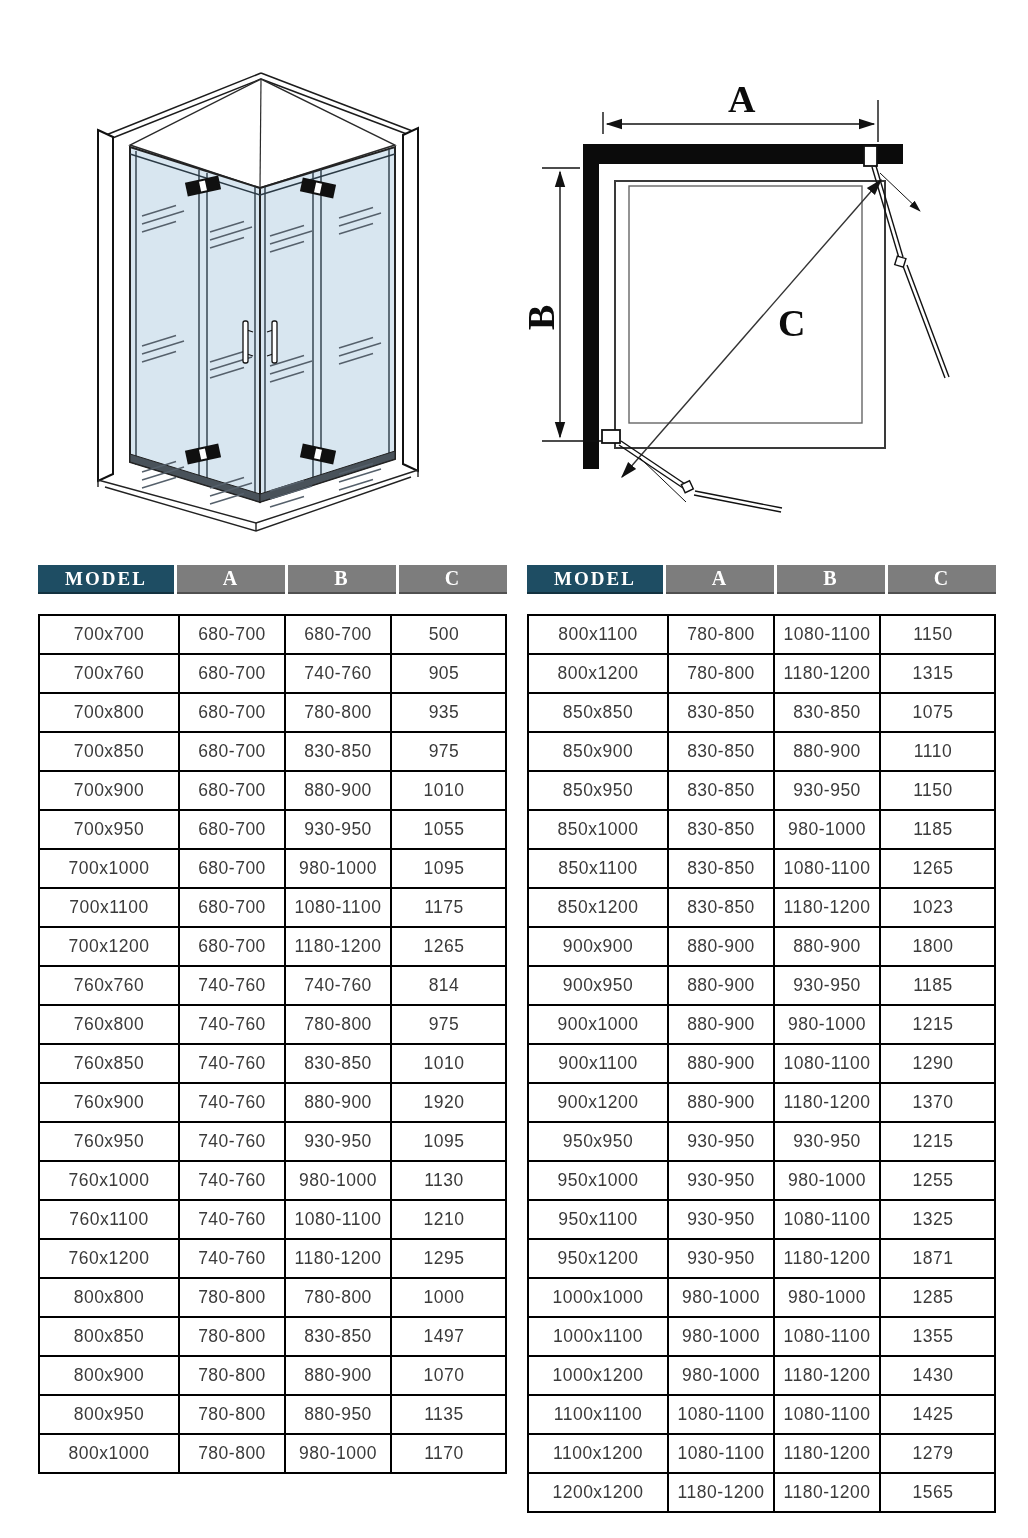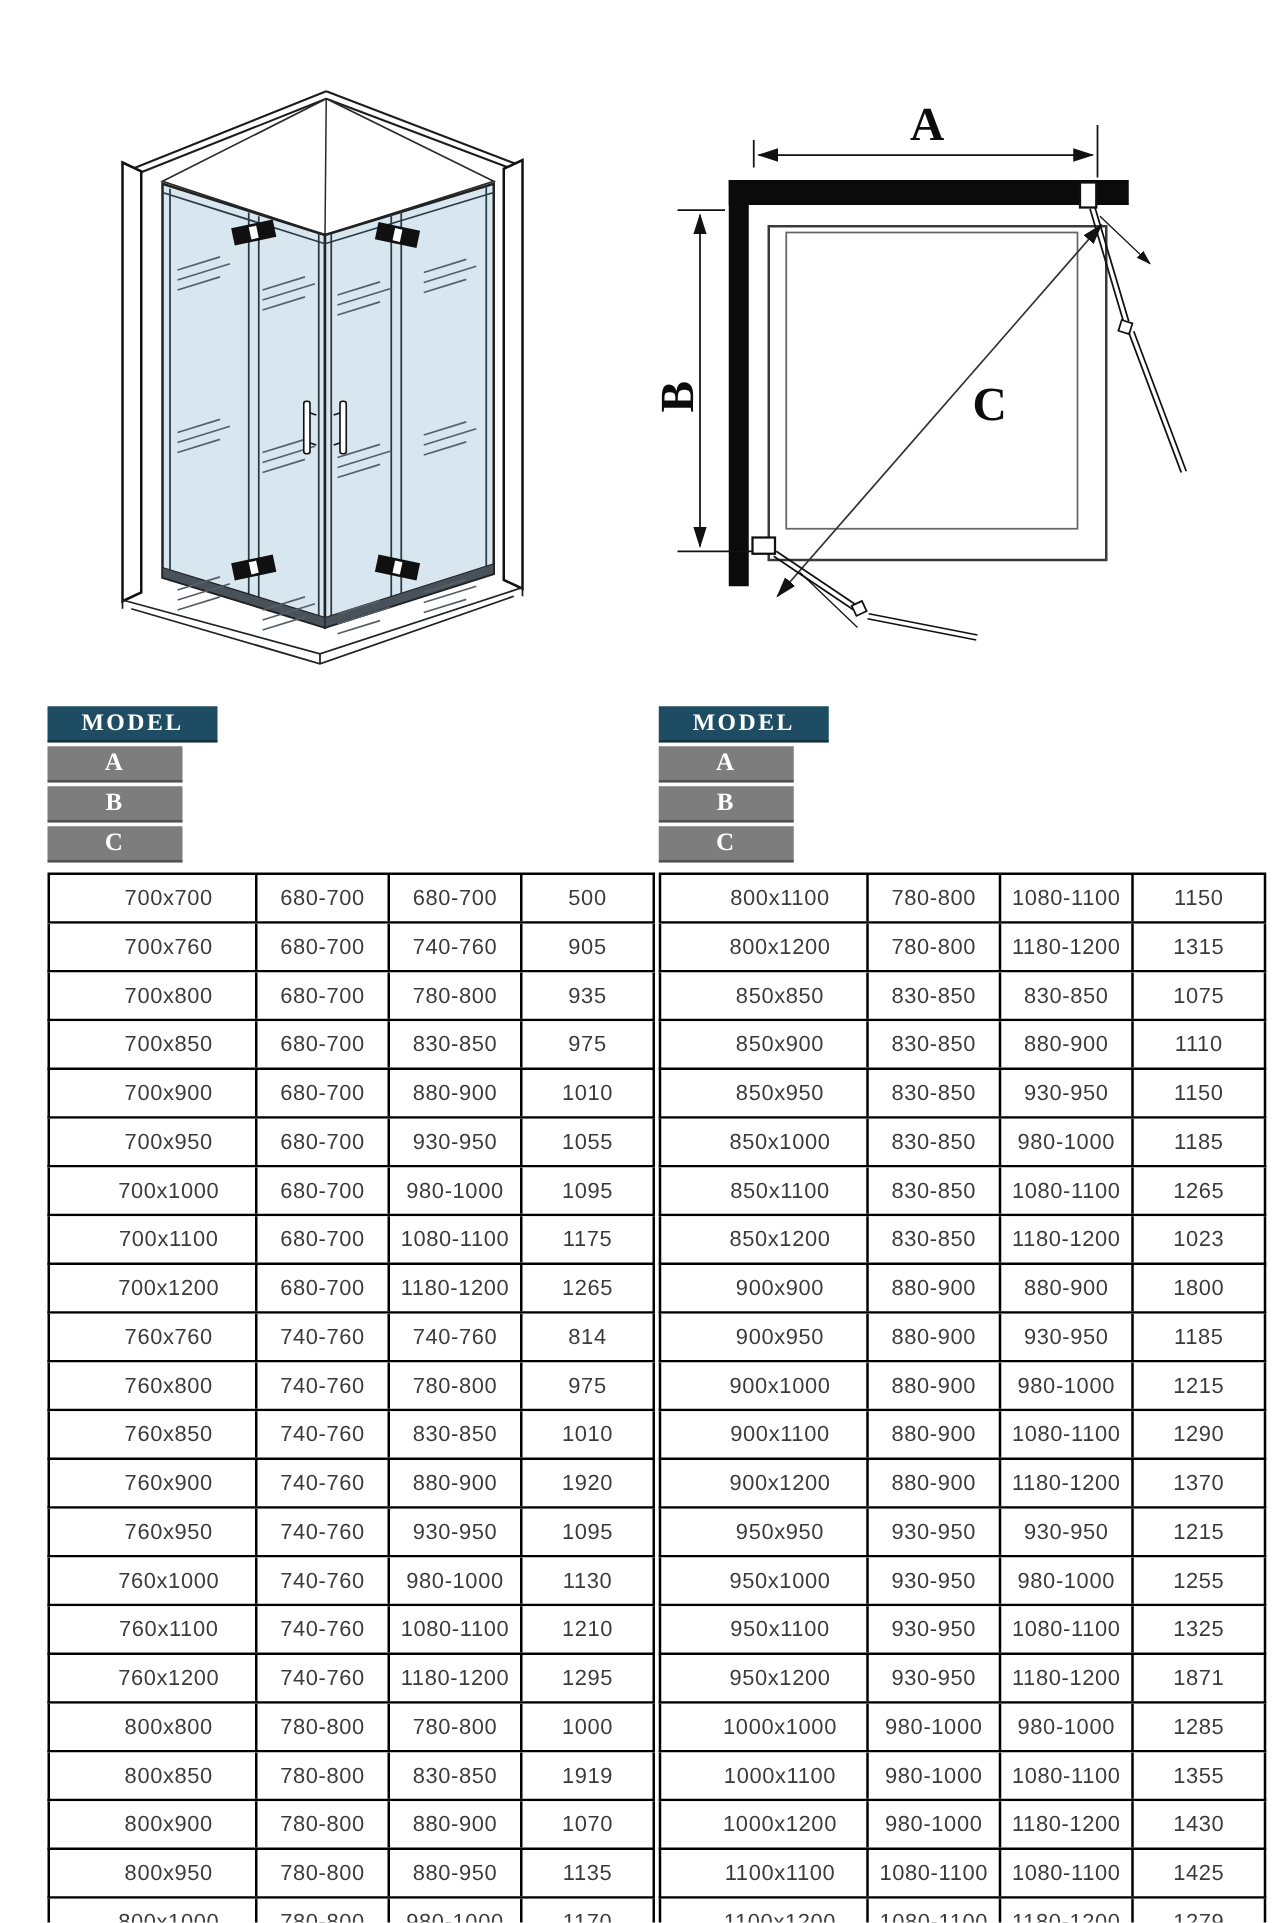--- a/index.html
+++ b/index.html
@@ -6,36 +6,36 @@
   body{
     width:1028px;height:1538px;background:#ffffff;position:relative;
     font-family:"Liberation Sans", sans-serif;
   }
   .canvas{position:absolute;inset:0;overflow:hidden;}
   .svg-3d{position:absolute;left:58px;top:50px;}
   .svg-top{position:absolute;left:528px;top:68px;}
   .tbl{position:absolute;top:565px;}
   .tbl-left{left:38px;}
   .tbl-right{left:527px;}
-  .hdr{display:flex;gap:3px;margin-bottom:8px;flex-direction:column;}
+  .hdr{display:flex;gap:3px;margin-bottom:20px;}
   .hdr .hcell{
     height:27px;display:flex;align-items:center;justify-content:center;
     color:#fff;font-family:"Liberation Serif", serif;font-weight:bold;
     font-size:19px;letter-spacing:2px;border-bottom:2px solid rgba(0,0,0,.35);
   }
   .hdr .h-model{width:136px;}
   .hdr .h-dim{width:108px;font-size:20px;}
   .tbody{display:block;}
   .row{display:flex;height:37px;border:2px solid #000;border-top:none;background:#fff;}
   .row:first-child{border-top:2px solid #000;}
   .cell{
     display:flex;align-items:center;justify-content:center;
     font-size:17.5px;color:#3a3a3a;letter-spacing:.5px;
   }
-  .c-model{width:138px;padding-left:26px;}
+  .c-model{width:138px;}
   .c-dim{width:104px;border-left:2px solid #000;}
   text.dimlabel{
     font-family:"Liberation Serif", serif;font-weight:bold;font-size:38px;fill:#0c0c0c;
   }
 </style>
 </head>
 <body>
 
 <div class="canvas">
 
@@ -315,21 +315,21 @@
         <div class="row">
           <div class="cell c-model">800x800</div>
           <div class="cell c-dim">780-800</div>
           <div class="cell c-dim">780-800</div>
           <div class="cell c-dim">1000</div>
         </div>
         <div class="row">
           <div class="cell c-model">800x850</div>
           <div class="cell c-dim">780-800</div>
           <div class="cell c-dim">830-850</div>
-          <div class="cell c-dim">1919</div>
+          <div class="cell c-dim">1497</div>
         </div>
         <div class="row">
           <div class="cell c-model">800x900</div>
           <div class="cell c-dim">780-800</div>
           <div class="cell c-dim">880-900</div>
           <div class="cell c-dim">1070</div>
         </div>
         <div class="row">
           <div class="cell c-model">800x950</div>
           <div class="cell c-dim">780-800</div>

